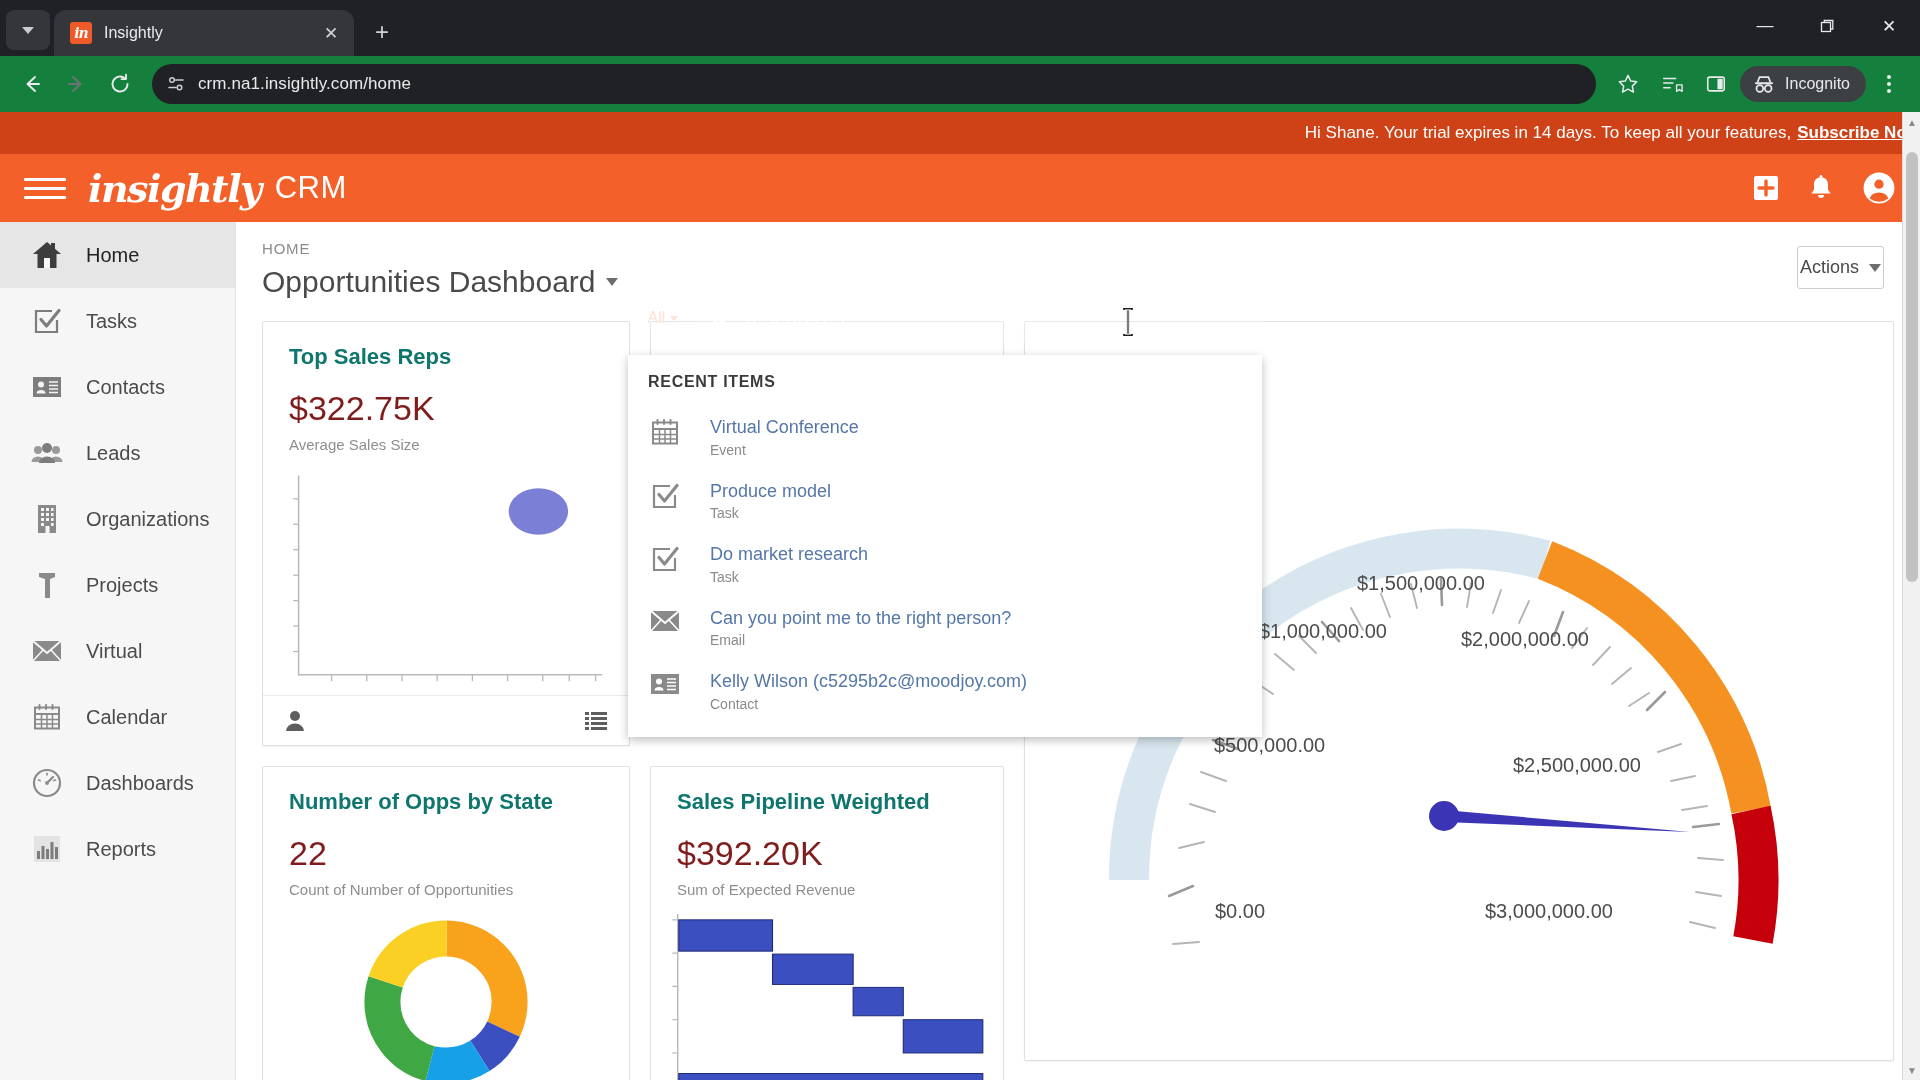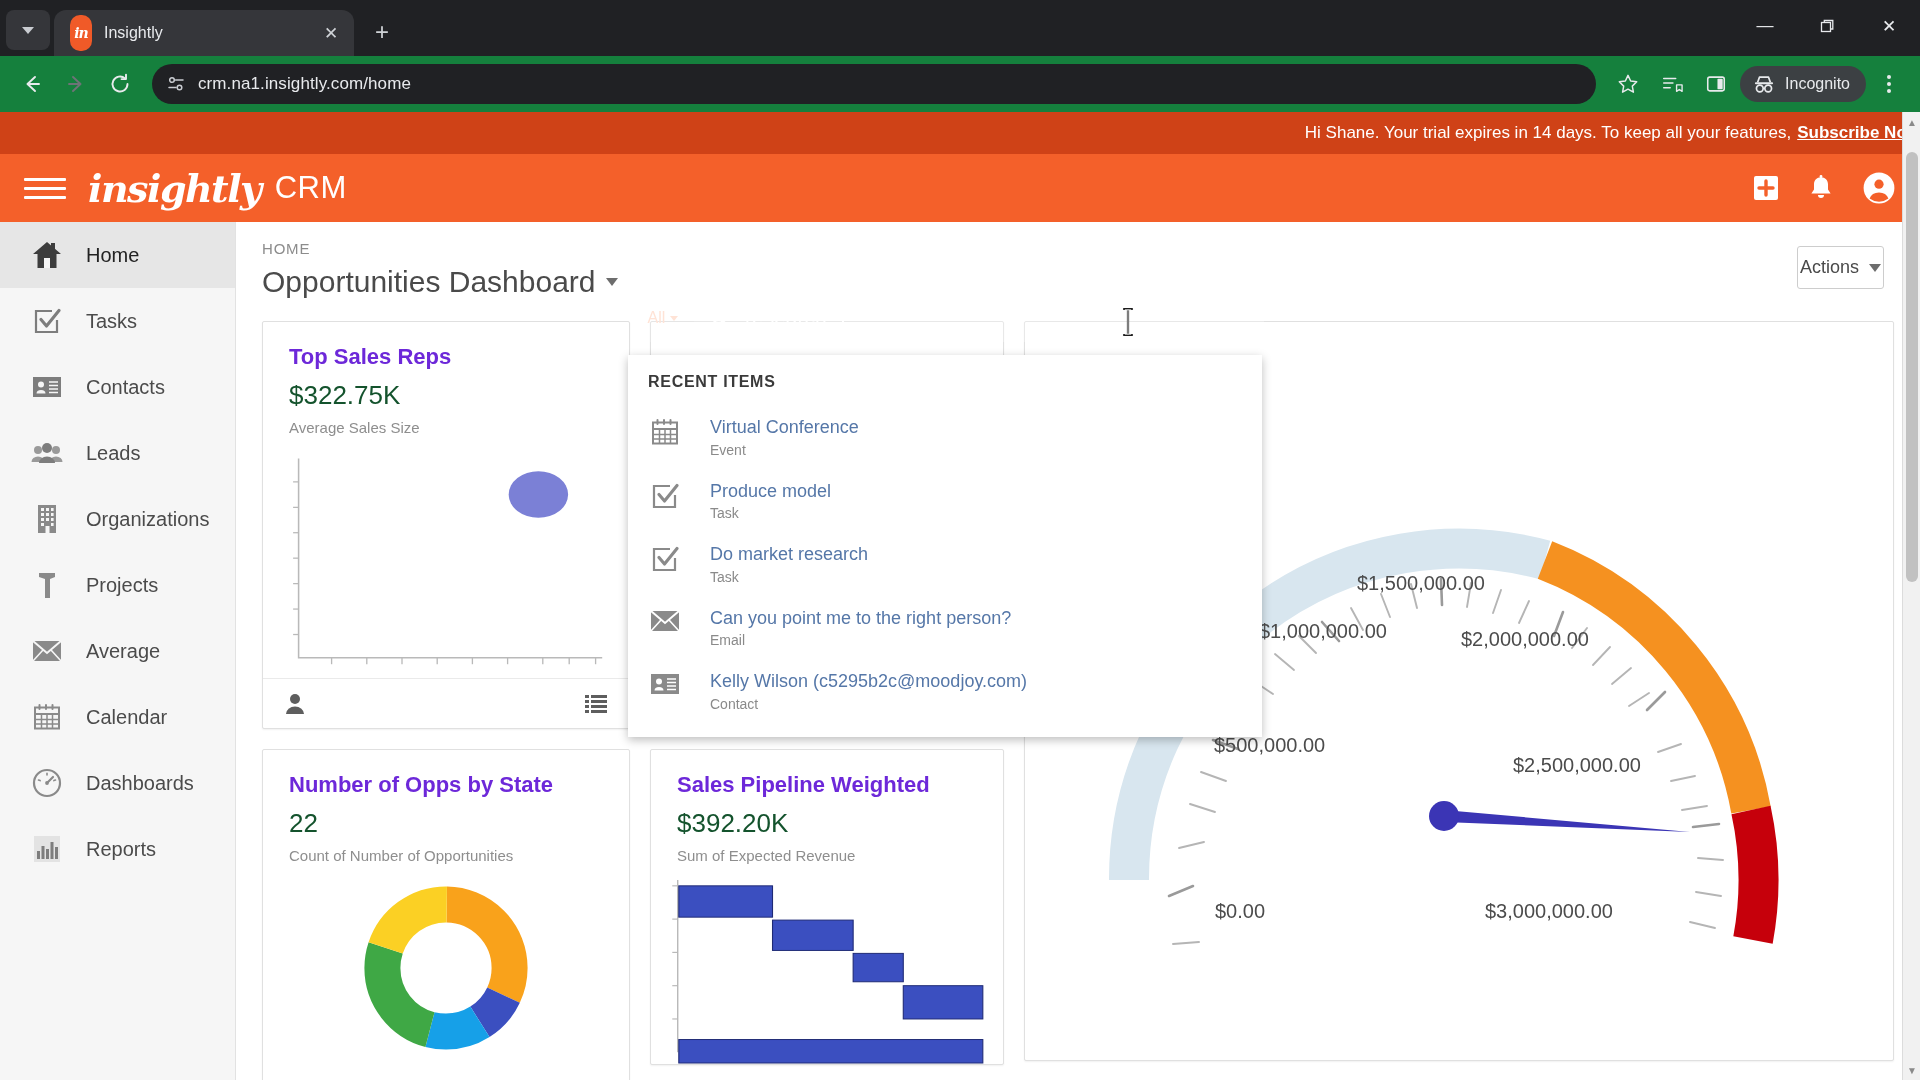--- a/index.html
+++ b/index.html
@@ -26,21 +26,21 @@
   .chev-down {
     width: 0; height: 0; border-left: 6px solid transparent;
     border-right: 6px solid transparent; border-top: 7px solid #c9ccd1;
   }
   .tab {
     height: 46px; width: 300px; background: #35363a;
     border-radius: 12px 12px 0 0; display: flex; align-items: center;
     padding: 0 10px 0 16px; gap: 12px; cursor: pointer;
   }
   .tab-fav {
-    width: 22px; height: 36px; background: #f05a28; border-radius: 10px;
+    width: 22px; height: 22px; background: #f05a28; border-radius: 3px;
     display: flex; align-items: center; justify-content: center;
     font-family: "DejaVu Serif", serif; color: #fff;
     font-size: 14px; font-weight: bold; font-style: italic;
     letter-spacing: -1px; flex: none;
   }
   .tab-title {
     flex: 1; color: #e8eaed; font-size: 16px; white-space: nowrap;
     overflow: hidden; text-overflow: ellipsis;
   }
   .tab-close {
@@ -198,22 +198,22 @@
 
   .cards {
     display: grid; grid-template-columns: 368px 354px 1fr;
     gap: 20px; padding: 22px 26px 0 26px; align-items: start;
   }
   .card {
     background: #fff; border: 1px solid #e0e0e0; border-radius: 2px;
     box-shadow: 0 1px 2px rgba(0,0,0,.06); overflow: hidden;
   }
   .card-body { padding: 22px 26px 10px 26px; }
-  .card-title { font-size: 22px; font-weight: bold; color: #6d28d9; }
-  .card-value { font-size: 26px; color: #14532d; margin-top: 10px; font-weight: 300; }
+  .card-title { font-size: 22px; font-weight: bold; color: #0f766e; }
+  .card-value { font-size: 34px; color: #7f1d1d; margin-top: 19px; font-weight: 300; }
   .card-sub { font-size: 15px; color: #8e8e8e; margin-top: 8px; }
   .card-chart { height: 232px; padding: 4px 18px 0 18px; }
   .card-foot {
     height: 50px; border-top: 1px solid #eaeaea; display: flex;
     align-items: center; justify-content: space-between; padding: 0 22px;
   }
   .foot-ic { cursor: pointer; display: flex; }
 
   .gauge-card { grid-row: span 2; height: 740px; }
 
@@ -548,21 +548,21 @@
       </div>
 
       <div class="nav-item">
         <span class="nav-ic">
           <svg width="30" height="24" viewBox="0 0 30 24">
             <rect x="1" y="2" width="28" height="20" fill="#8a8a8a"></rect>
             <path d="M1 2 L15 14 L29 2" fill="none" stroke="#f6f6f6" stroke-width="2"></path>
             <path d="M1 22 L11 11 M29 22 L19 11" stroke="#f6f6f6" stroke-width="1.6"></path>
           </svg>
         </span>
-        <span>Average</span>
+        <span>Virtual</span>
       </div>
 
       <div class="nav-item">
         <span class="nav-ic">
           <svg width="28" height="28" viewBox="0 0 28 28">
             <rect x="2" y="4.5" width="24" height="21" fill="none" stroke="#8a8a8a" stroke-width="2"></rect>
             <path d="M2 11 H26" stroke="#8a8a8a" stroke-width="2"></path>
             <path d="M8.5 11 V25.5 M14 11 V25.5 M19.5 11 V25.5 M2 16.5 H26 M2 21 H26" stroke="#8a8a8a" stroke-width="1.5"></path>
             <path d="M6.5 2 V6 M13 2 V6 M19.5 2 V6" stroke="#8a8a8a" stroke-width="2" stroke-linecap="round"></path>
           </svg>

